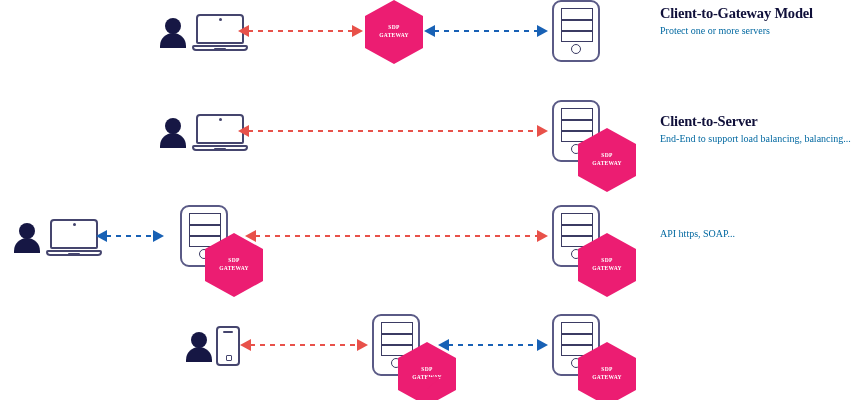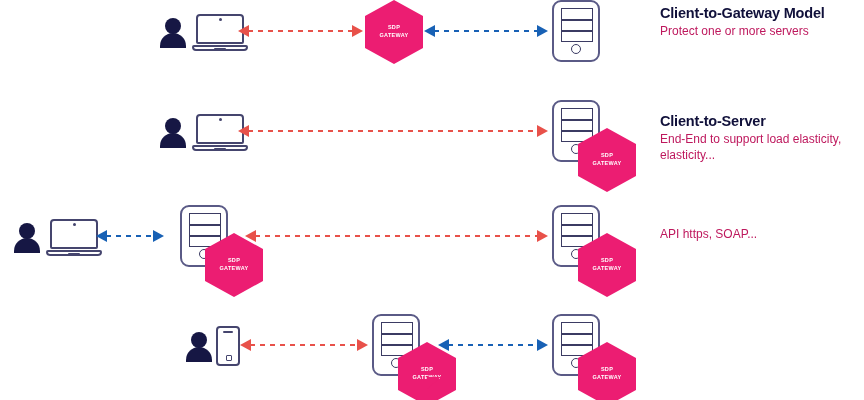--- a/index.html
+++ b/index.html
@@ -1,31 +1,31 @@
 <!DOCTYPE html>
 <html><head>
 <meta charset="utf-8">
 <style>
   * { margin:0; padding:0; box-sizing:border-box; }
   html,body { width:864px; height:400px; background:#ffffff; overflow:hidden; }
   body { font-family:"Liberation Sans", sans-serif; color:#1b1b3a; }
 
-  #stage { position:relative; width:693px; height:400px; background:#fff; }
+  #stage { position:relative; width:693px; height:400px; background:#fff;font-family:Liberation Serif, serif; }
 
   
   .row { position:absolute; left:0; width:864px; }
   .row1 { top:0;   height:95px; }
   .row2 { top:100px; height:95px;padding-left:12px; }
   .row3 { top:205px; height:100px; }
   .row4 { top:310px; height:90px; }
 
   
   .textcol { position:absolute; left:660px; width:204px; }
   .t-title { font-size:14.5px; font-weight:bold; color:#10103a; letter-spacing:-0.2px; line-height:1.25; }
-  .t-sub   { font-size:12px; font-weight:normal; color:#be185d; line-height:1.32; margin-top:2px; }
+  .t-sub   { font-size:10px; font-weight:normal; color:#0369a1; line-height:1.32; margin-top:2px; }
 
   
   .person { position:absolute; width:26px; height:30px; }
   .person .head { position:absolute; left:5px; top:0; width:16px; height:16px; border-radius:50%; background:#161744; }
   .person .body { position:absolute; left:0; top:15px; width:26px; height:15px;
                   border-radius:13px 13px 0 0; background:#161744; }
 
   
   .laptop { position:absolute; width:56px; height:40px; }
   .laptop .screen { position:absolute; left:4px; top:0; width:48px; height:30px;
@@ -157,21 +157,21 @@
       <div class="dot"></div>
     </div>
 
     <div class="hex" style="left:578px; top:28px;">
       <span>SDP</span>
       <span>GATEWAY</span>
     </div>
 
     <div class="textcol" style="top:12px;">
       <div class="t-title">Client-to-Server</div>
-      <div class="t-sub">End-End to support load elasticity, elasticity...</div>
+      <div class="t-sub">End-End to support load balancing, balancing...</div>
     </div>
   </div>
 
   <div class="row row3">
 
     <div class="person" style="left:14px; top:18px;">
       <div class="head"></div>
       <div class="body"></div>
     </div>
 

